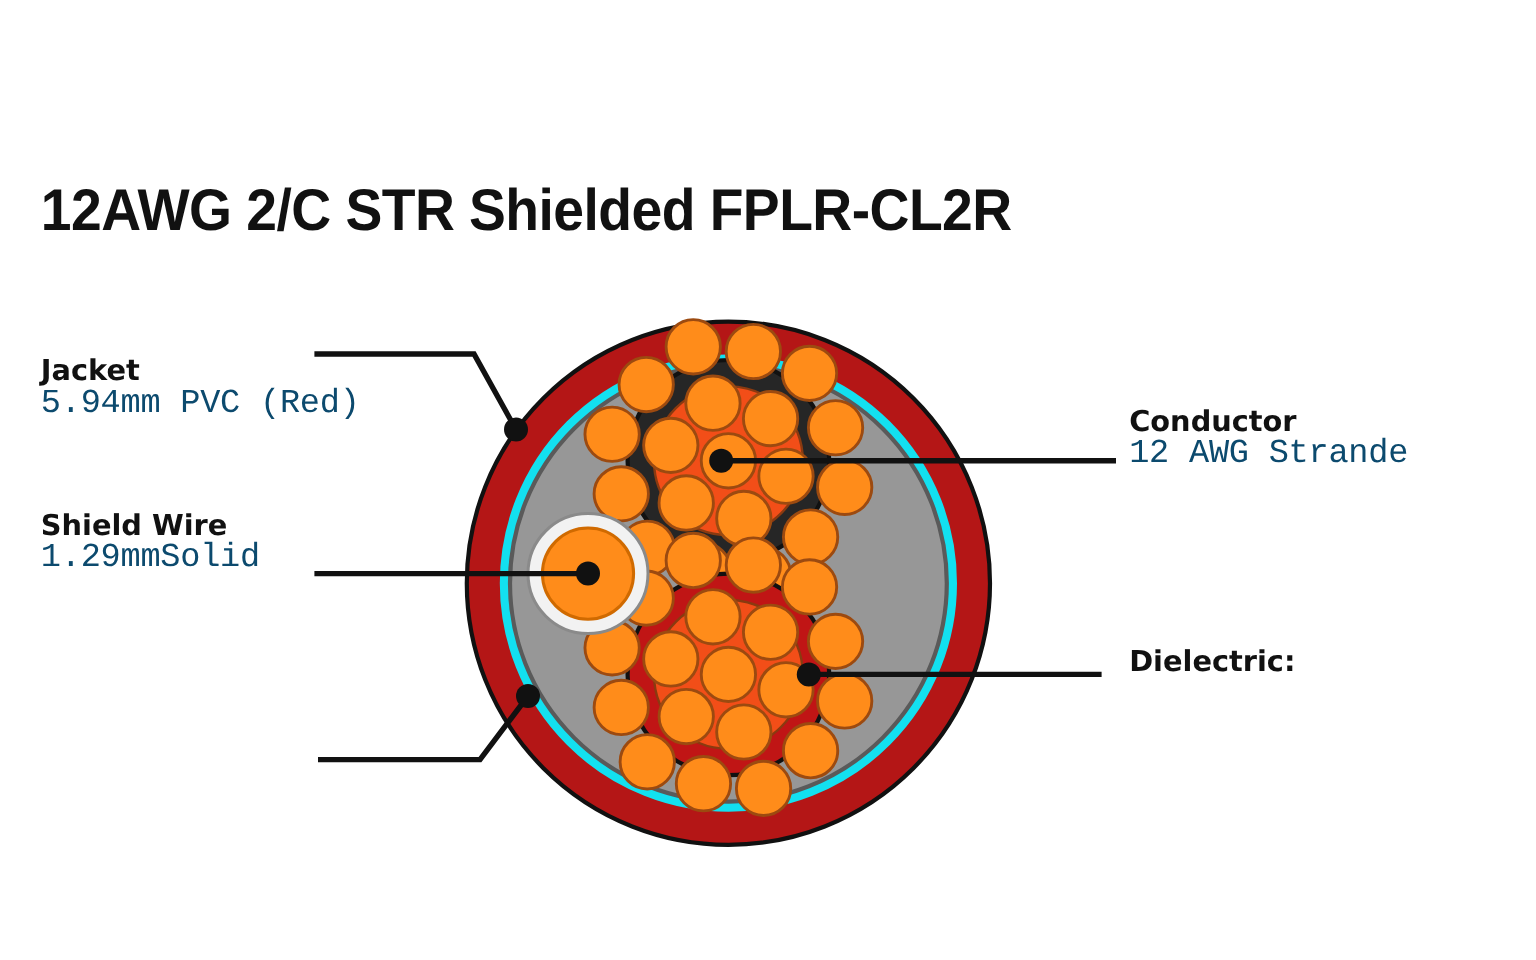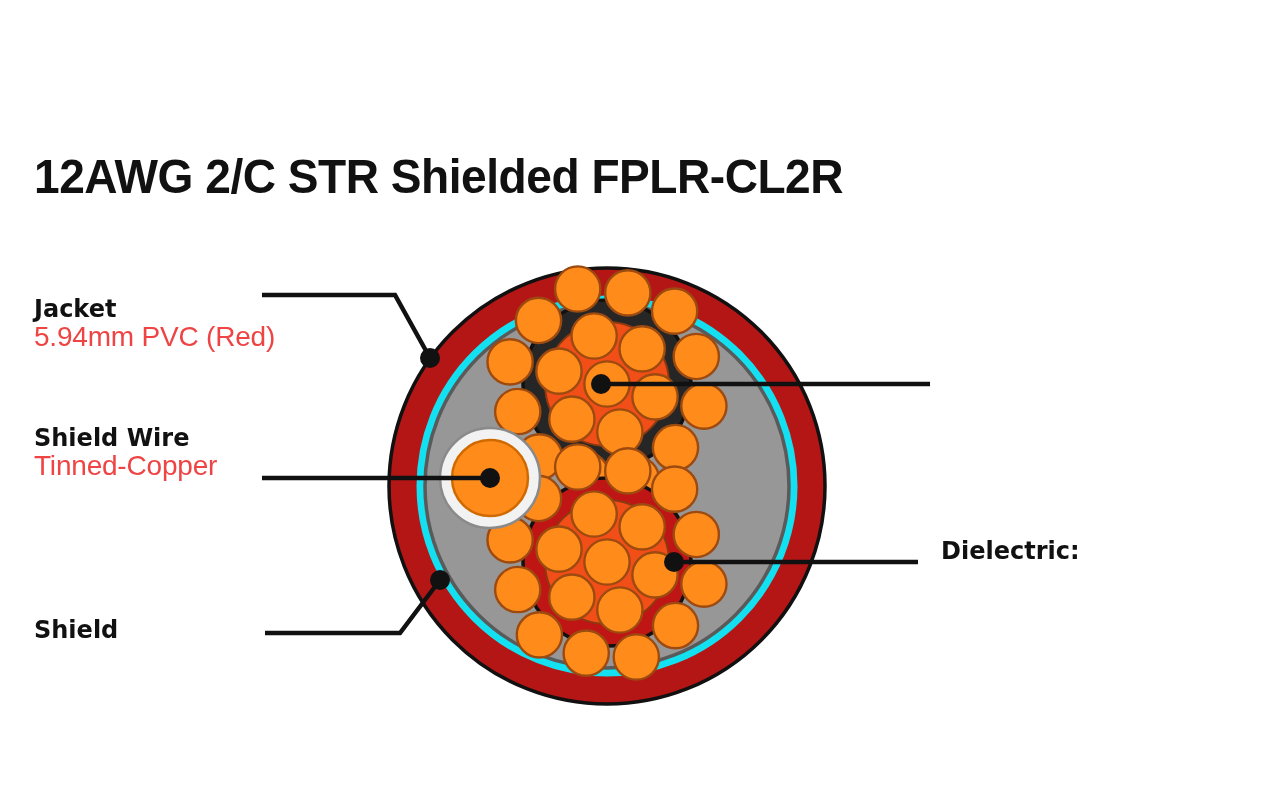--- a/index.html
+++ b/index.html
@@ -47,24 +47,24 @@
   }
   .callout .c-head {
     font-family: "DejaVu Sans", sans-serif;
     font-weight: bold;
     font-size: 24px;
     color: #111111;
     display: block;
     letter-spacing: 0px;
   }
   .callout .c-sub {
-    font-family: Liberation Sans, sans-serif;
+    font-family: Liberation Mono, monospace;
     font-weight: normal;
     font-size: 28px;
-    color: #ef4444;
+    color: #0c4a6e;
     display: block;
     letter-spacing: -0.2px;
   }
 
   .callout-jacket    { left: 34px; top: 297px; }
   .callout-drain     { left: 34px; top: 426px; }
   .callout-shield    { left: 34px; top: 618px; }
   .callout-conductor { left: 941px; top: 339px; }
   .callout-dielectric{ left: 941px; top: 539px; text-align: right; }
 
@@ -152,25 +152,28 @@
       </g>
   </svg>
 
   <div class="callout callout-jacket">
     <span class="c-head">Jacket</span>
     <span class="c-sub">5.94mm PVC (Red)</span>
   </div>
 
   <div class="callout callout-drain">
     <span class="c-head">Shield Wire</span>
-    <span class="c-sub">Tinned-Copper</span>
+    <span class="c-sub">1.29mmSolid</span>
   </div>
 
   <div class="callout callout-shield">
-    <span class="c-head">Shield</span>
   </div>
 
+  <div class="callout callout-conductor">
+    <span class="c-head">Conductor</span>
+    <span class="c-sub">12 AWG Strande</span>
+  </div>
 
   <div class="callout callout-dielectric">
     <span class="c-head">Dielectric:</span>
   </div>
 
 </div>
 
 </body></html>

